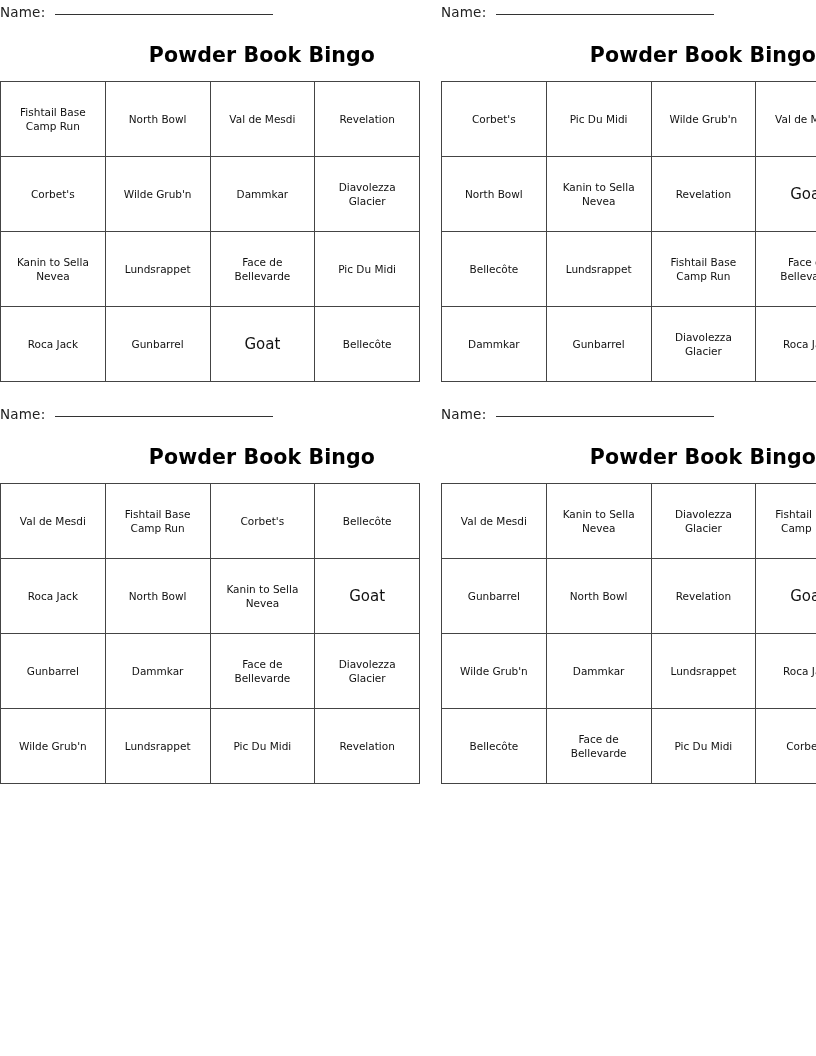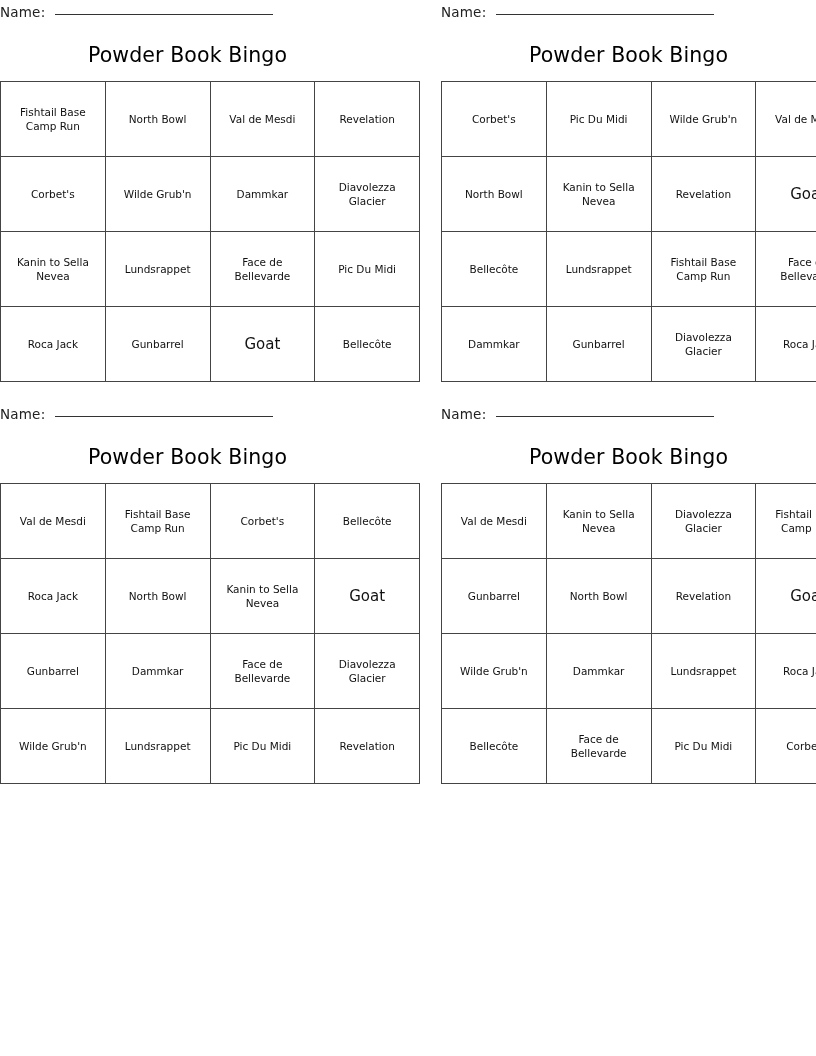--- a/index.html
+++ b/index.html
@@ -35,23 +35,23 @@
   }
   .name-rule {
     display: inline-block;
     border-bottom: 1px solid #333;
     width: 218px;
     margin-left: 5px;
     vertical-align: 2px;
     height: 1px;
   }
   .card-title {
-    text-align: center;
+    text-align: right;
     font-size: 20.5px;
-    font-weight: 400;
+    font-weight: 700;
     margin: 23px 0 14px 0;
     letter-spacing: .1px;
     width: 375px;
   }
   table.bingo {
     border-collapse: collapse;
     width: 375px;
     table-layout: fixed;
   }
   table.bingo td {

